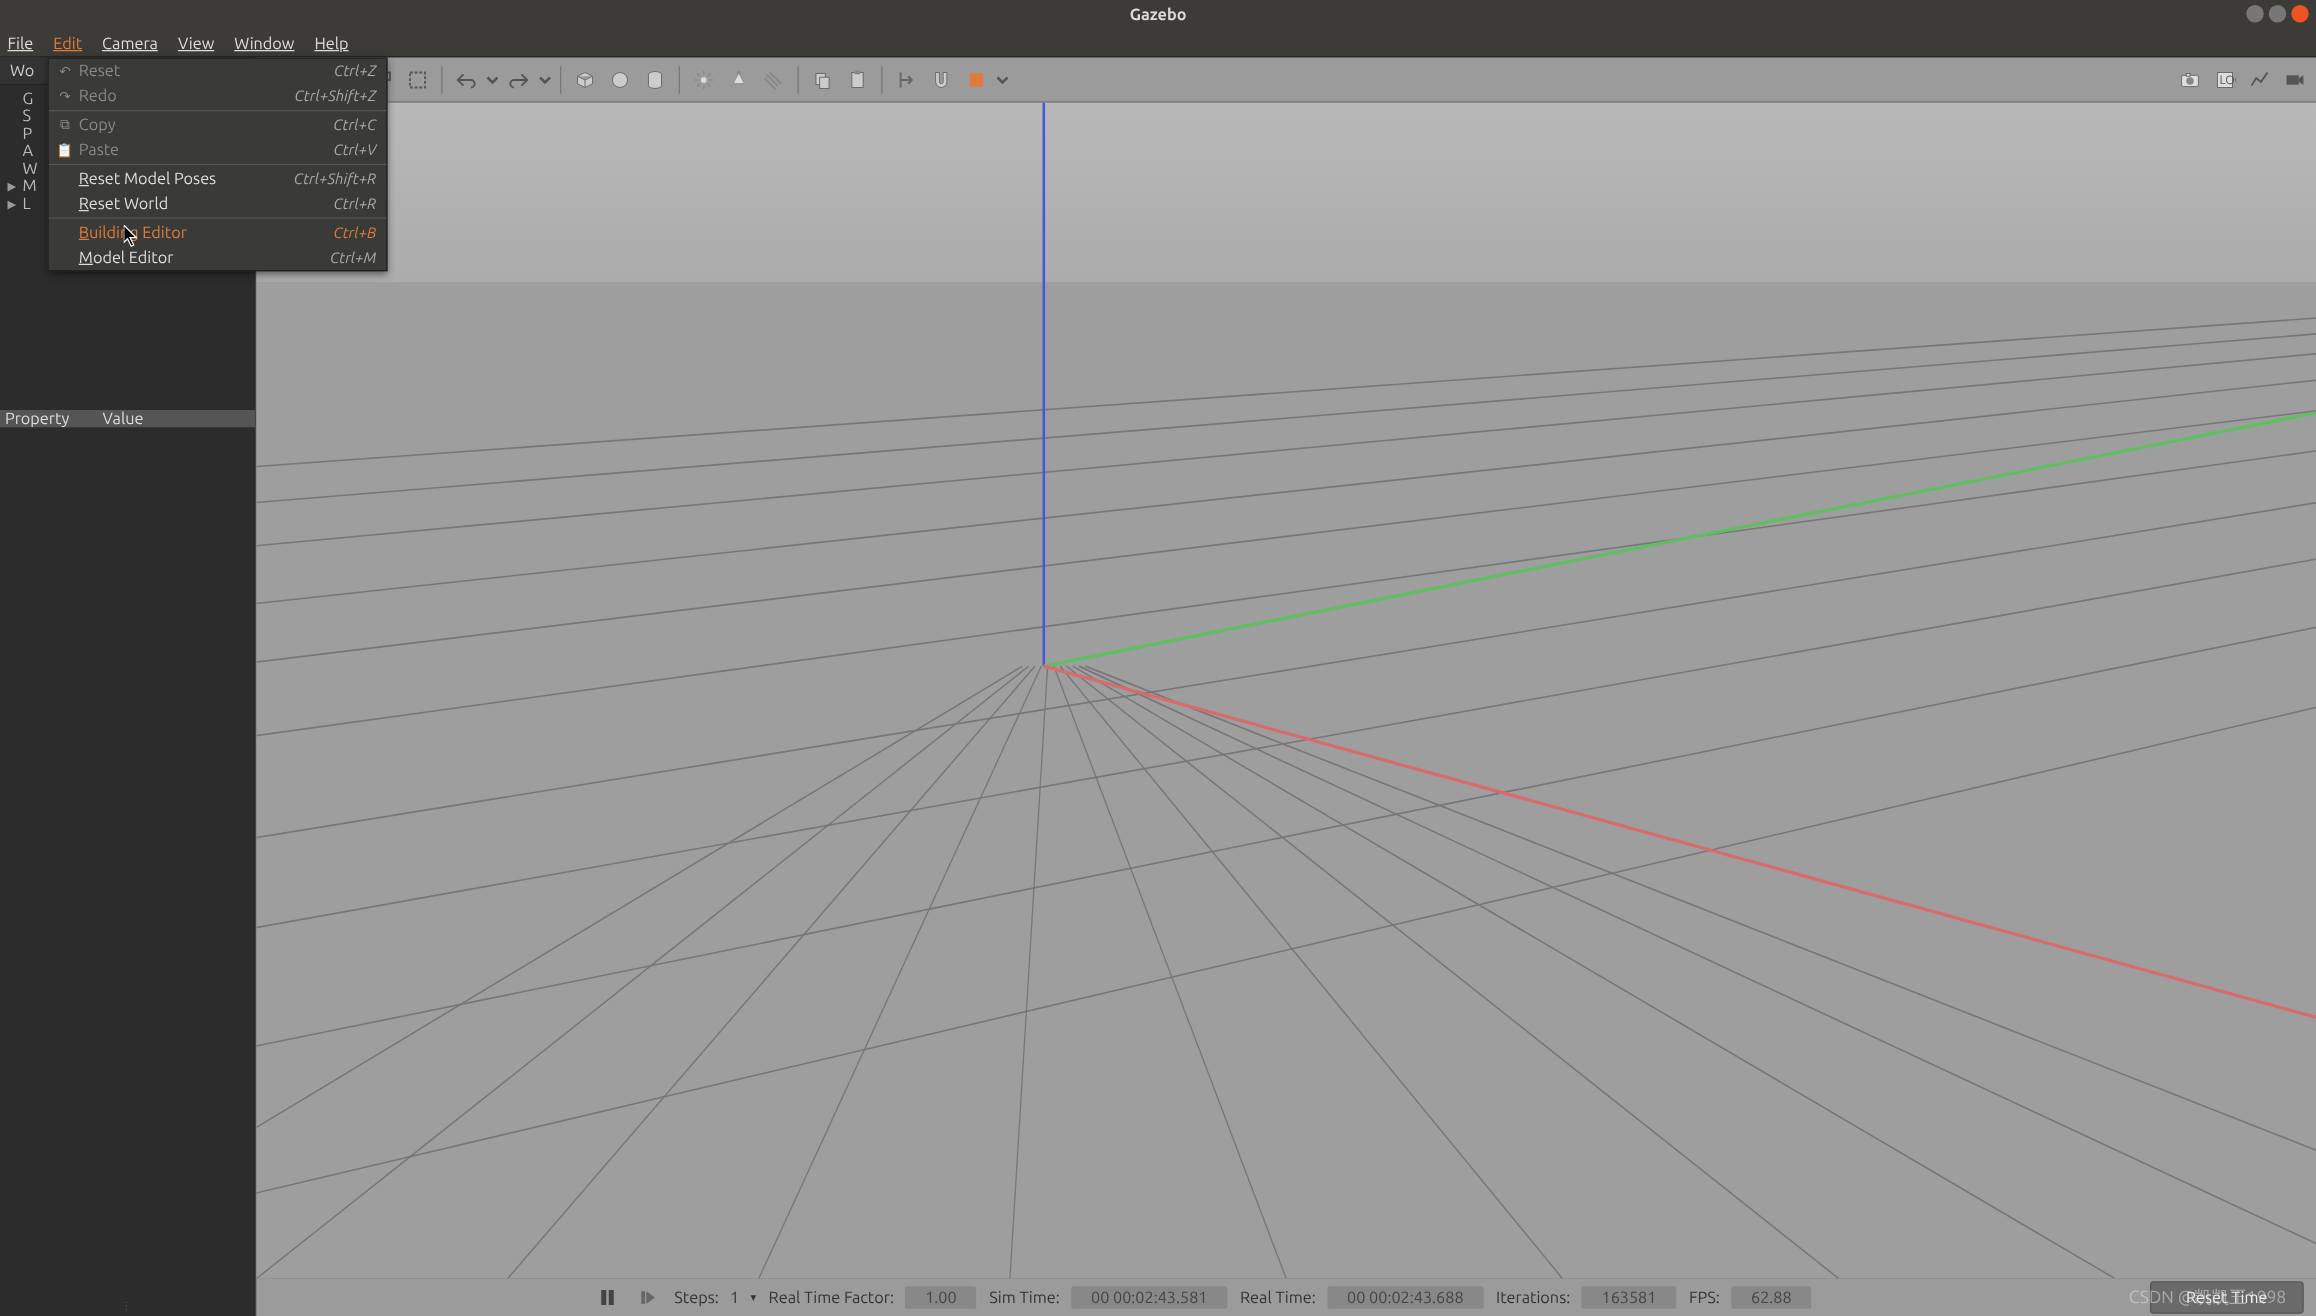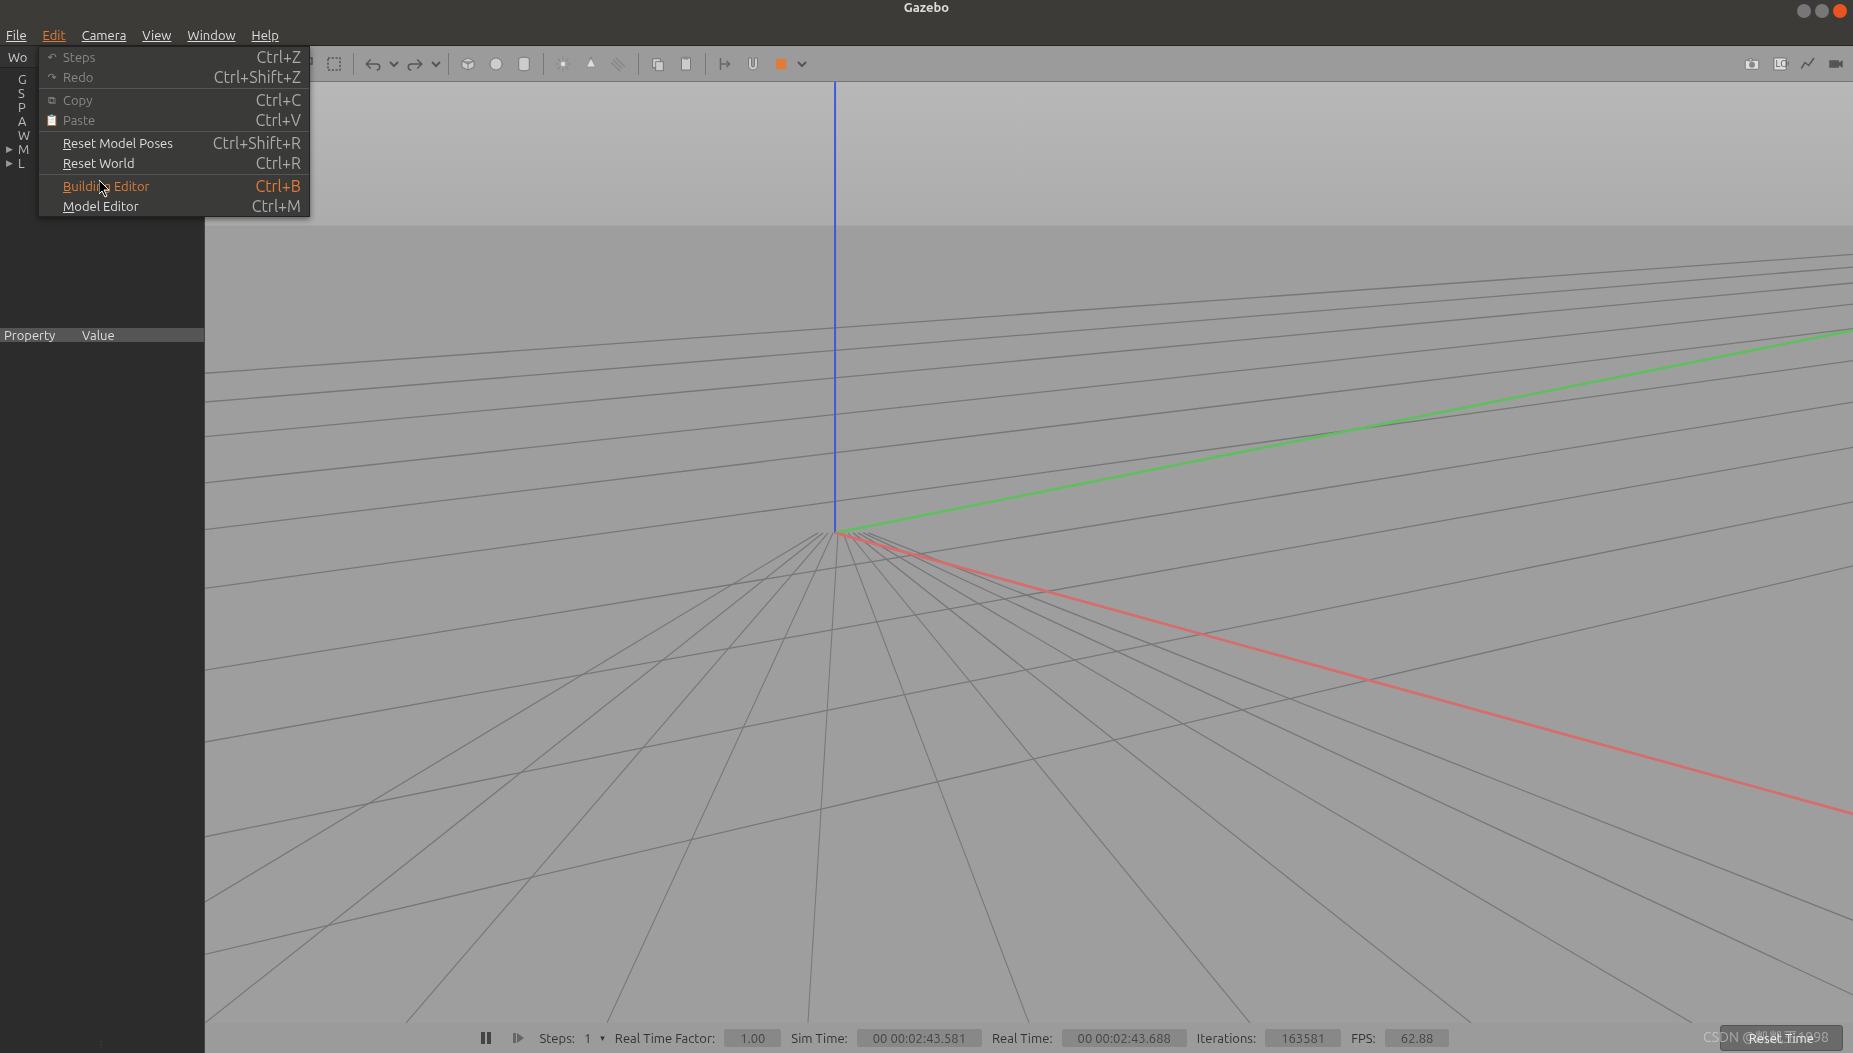--- a/index.html
+++ b/index.html
@@ -1,19 +1,19 @@
 <!DOCTYPE html>
 <html><head>
 <meta charset="utf-8">
 <style>
 * { margin: 0; padding: 0; box-sizing: border-box; font-family: "Ubuntu", "Segoe UI", sans-serif; font-size: 13px; }
 body { background: #2c2c2c; color: #ccc; width: 1853px; height: 1053px; overflow: hidden; position: relative; }
 
 
-.titlebar { height: 24px; background: #3c3b37; display: flex; align-items: flex-start; justify-content: center; position: relative; }
+.titlebar { height: 24px; background: #3c3b37; display: flex; align-items: center; justify-content: center; position: relative; }
 .titlebar .title { color: #dcdcdc; font-weight: bold; }
 .titlebar .winbtns { position: absolute; right: 6px; top: 4px; display: flex; gap: 4px; }
 .titlebar .winbtn { width: 14px; height: 14px; border-radius: 50%; display: inline-block; }
 .winbtn.min { background: #777; }
 .winbtn.max { background: #777; }
 .winbtn.close { background: #e95420; }
 
 
 .menubar { height: 22px; background: #3c3b37; border-bottom: 1px solid #222; display: flex; align-items: center; padding: 0 6px; gap: 16px; }
 .menubar .mitem { color: #ddd; cursor: pointer; }
@@ -22,21 +22,21 @@
 
 
 .dropdown { position: absolute; left: 38px; top: 46px; width: 272px; background: #3a3a38; border: 1px solid #222; box-shadow: 0 2px 6px rgba(0,0,0,0.5); z-index: 100; }
 .dropdown .mrow { display: flex; align-items: center; height: 20px; padding: 0 8px 0 4px; color: #ddd; cursor: pointer; }
 .dropdown .mrow.disabled { color: #888; cursor: default; }
 .dropdown .mrow.highlight { color: #e07b3a; }
 .dropdown .mrow.highlight .sc { color: #e07b3a; }
 .dropdown .mrow .icon { width: 18px; text-align: center; font-size: 11px; color: #888; }
 .dropdown .mrow .lbl { flex: 1; padding-left: 2px; }
 .dropdown .mrow .lbl .ul { text-decoration: underline; }
-.dropdown .mrow .sc { color: #aaa; font-size: 16px; }
+.dropdown .mrow .sc { color: #aaa; font-size: 12px; font-style: italic; }
 .dropdown .sep { height: 1px; background: #555; margin: 1px 0; }
 
 
 .mainwrap { position: absolute; top: 46px; bottom: 0; left: 0; right: 0; display: flex; background: #2c2c2c; }
 
 
 .leftpanel { width: 205px; background: #2c2c2c; border-right: 1px solid #444; display: flex; flex-direction: column; }
 .leftpanel .tabstrip { height: 22px; background: #333; display: flex; align-items: center; padding-left: 8px; border-bottom: 1px solid #222; }
 .leftpanel .tree { flex: 0 0 260px; padding: 4px 6px; font-size: 12px; color: #bbb; }
 .leftpanel .tree .trow { display: flex; align-items: center; height: 14px; }
@@ -89,21 +89,21 @@
   <span class="mitem active"><span class="ul">Edit</span></span>
   <span class="mitem"><span class="ul">Camera</span></span>
   <span class="mitem"><span class="ul">View</span></span>
   <span class="mitem"><span class="ul">Window</span></span>
   <span class="mitem"><span class="ul">Help</span></span>
 </div>
 
 <div class="dropdown">
   <div class="mrow disabled">
     <span class="icon">↶</span>
-    <span class="lbl">Steps</span>
+    <span class="lbl">Reset</span>
     <span class="sc">Ctrl+Z</span>
   </div>
   <div class="mrow disabled">
     <span class="icon">↷</span>
     <span class="lbl">Redo</span>
     <span class="sc">Ctrl+Shift+Z</span>
   </div>
   <div class="sep"></div>
   <div class="mrow disabled">
     <span class="icon">⧉</span>

